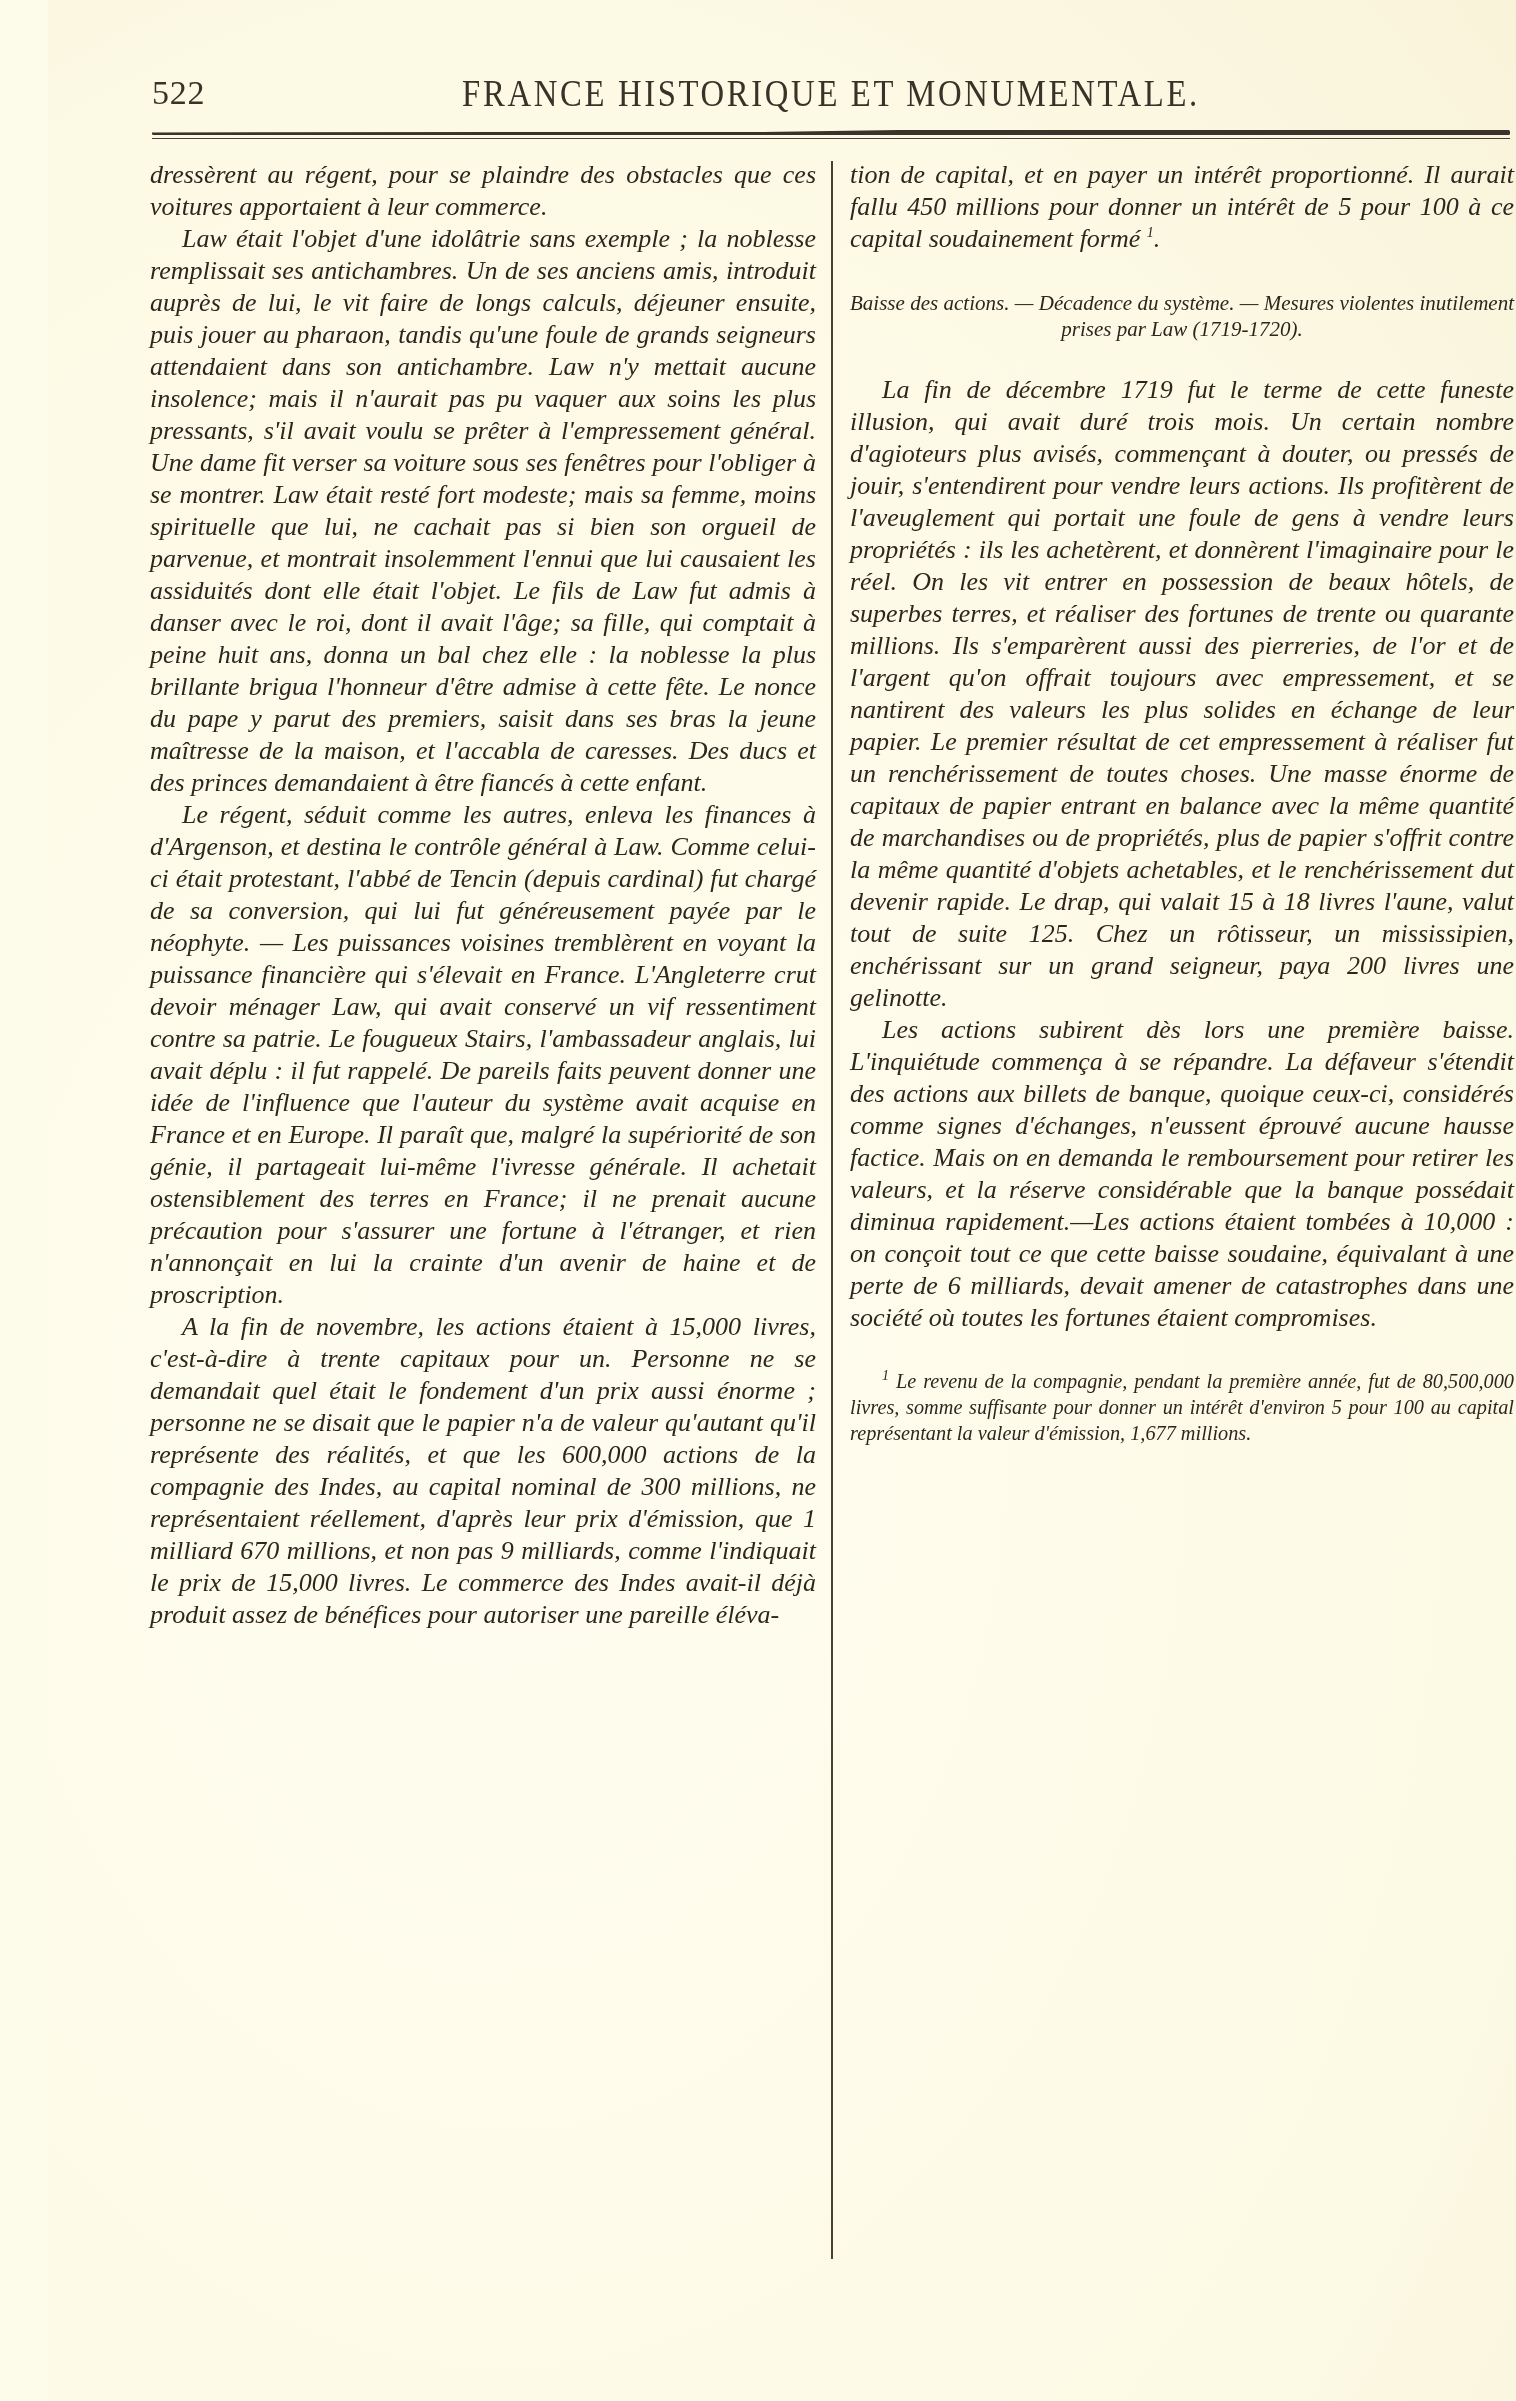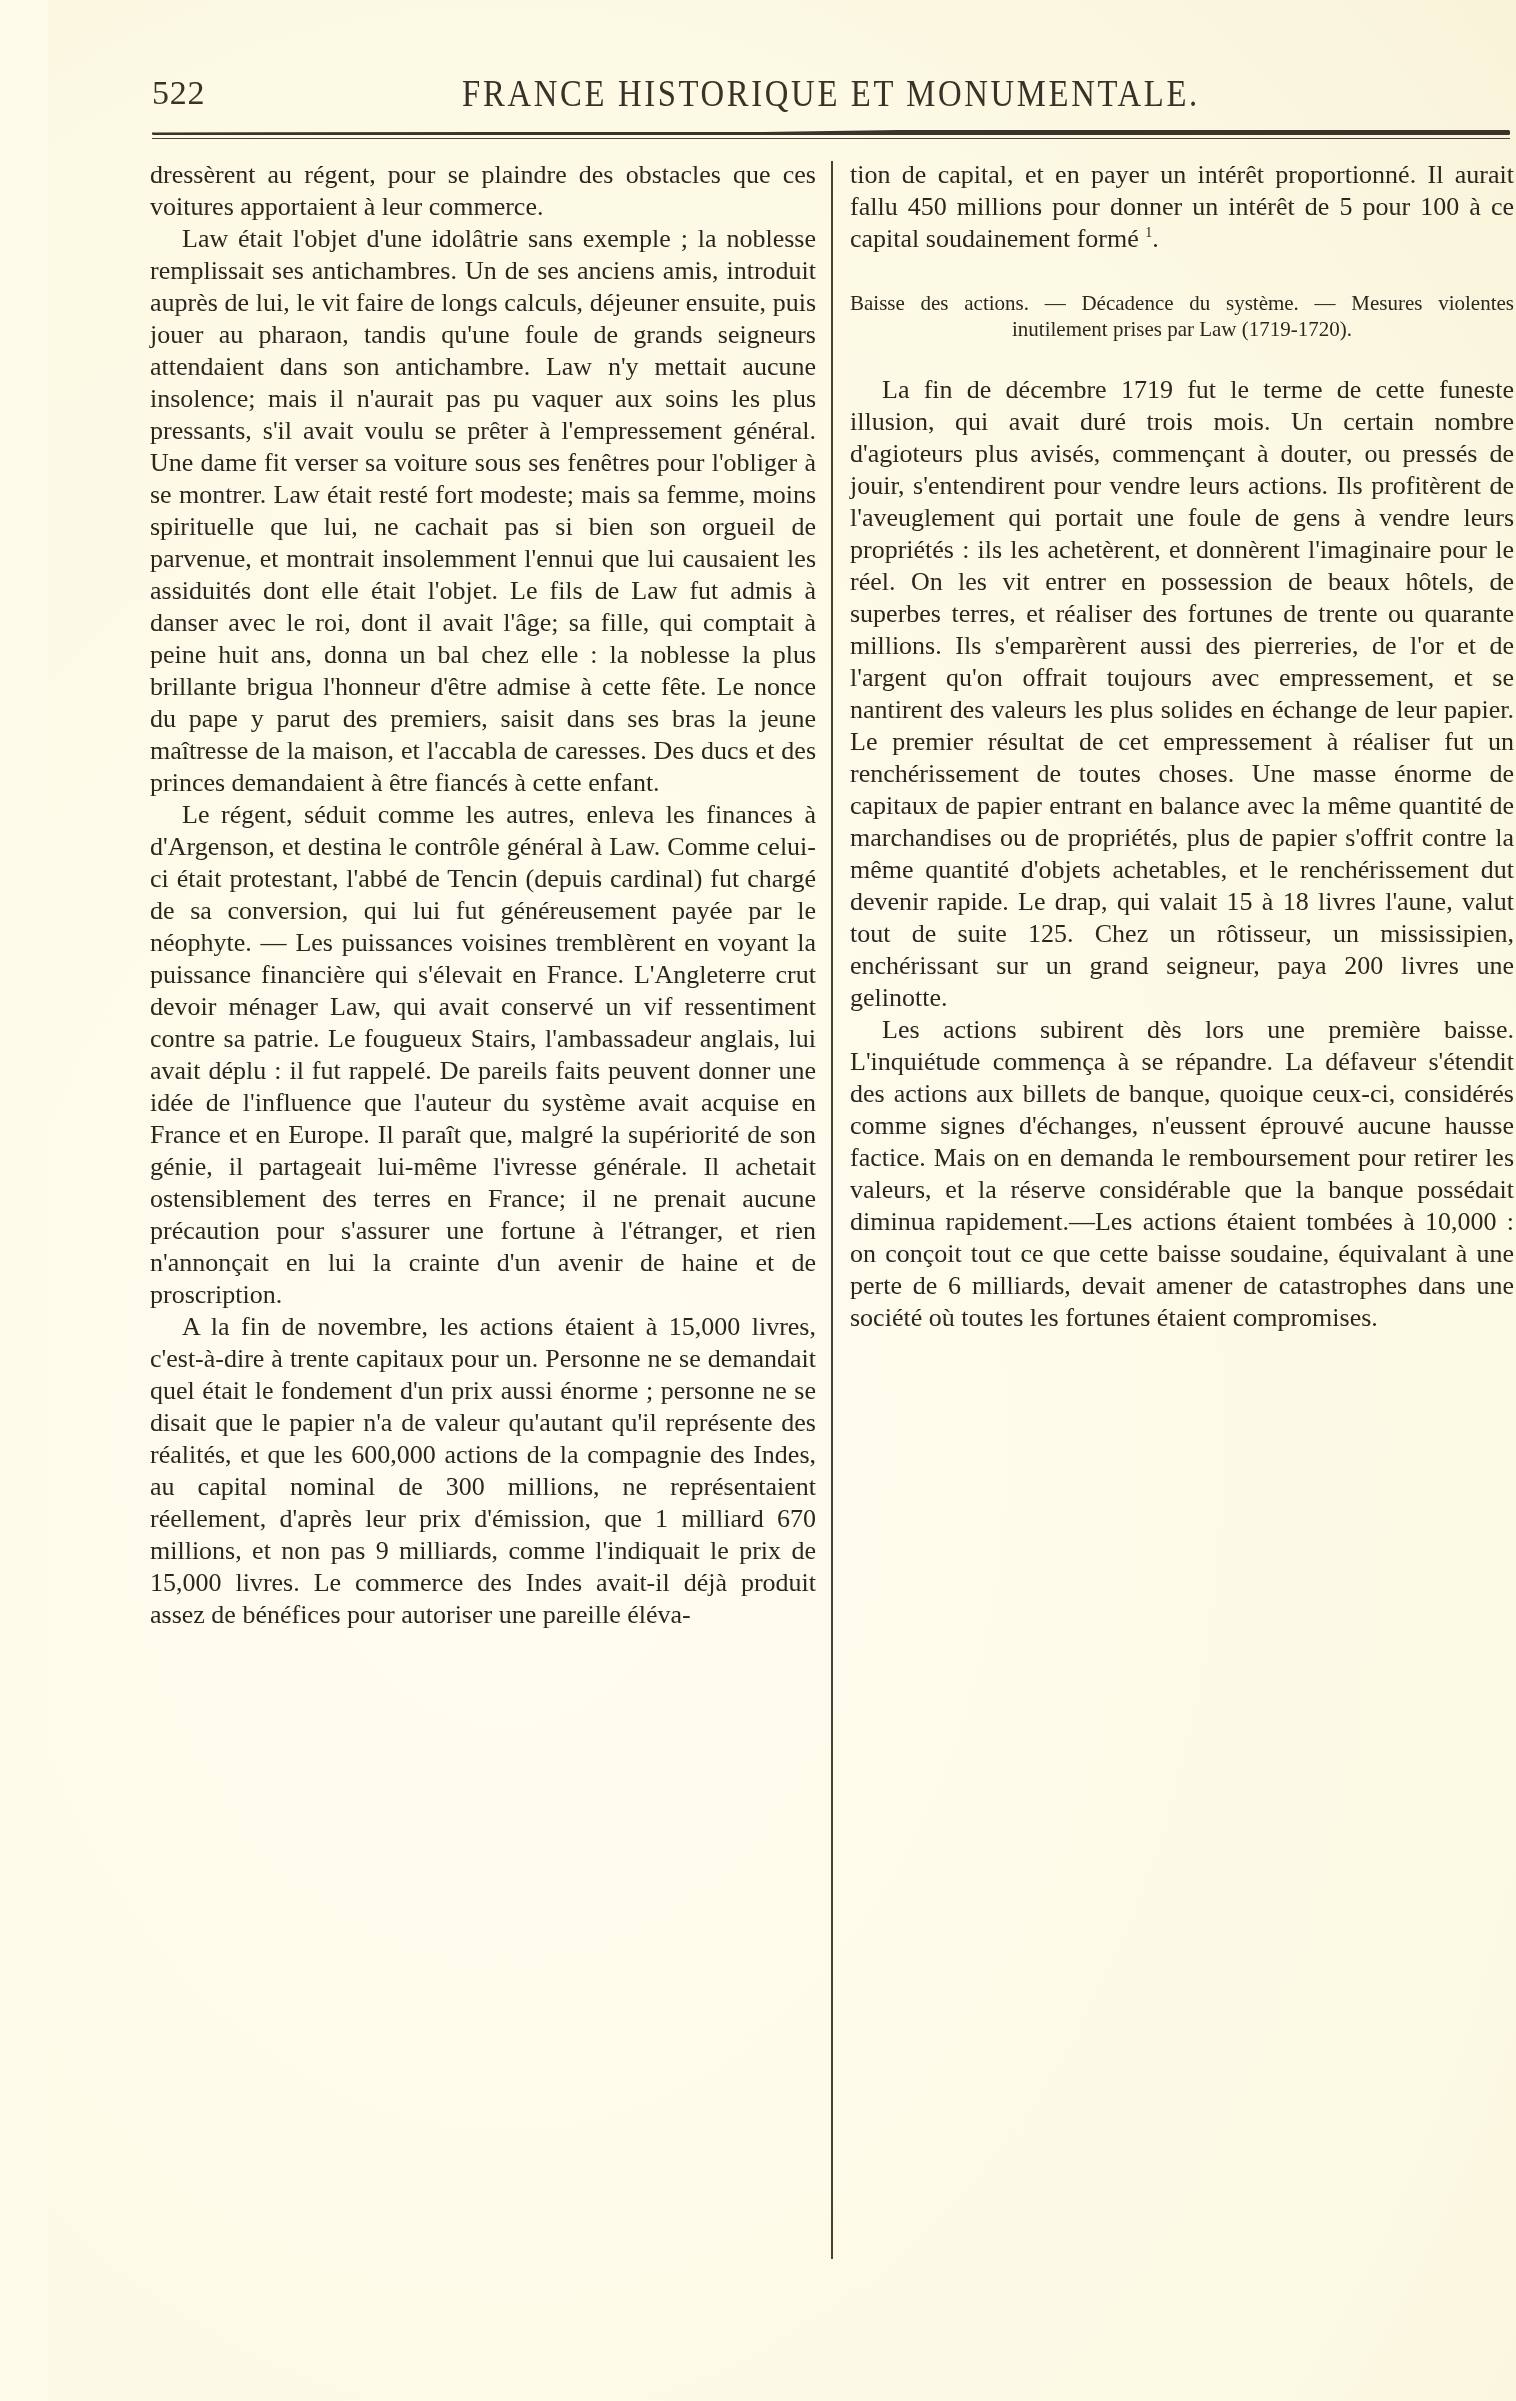--- a/index.html
+++ b/index.html
@@ -56,20 +56,21 @@
       height: 1.5px; background: #4a4038;
     }
     .column {
       position: absolute;
       top: 159px;
       font-size: 26px;
       line-height: 32px;
       text-align: justify;
       hyphens: none;
       color: #2e261e;
+      font-style: italic;
     }
     .col-left { left: 102px; width: 666px; }
     .col-right { left: 802px; width: 664px; }
     .column p { margin: 0; text-indent: 0; }
     .column p.indent { text-indent: 32px; }
     .column-divider {
       position: absolute;
       left: 783px; top: 161px;
       width: 1.5px; height: 2098px;
       background: #4a3f35;
@@ -119,16 +120,17 @@
   <div class="column-divider"></div>
 
   <div class="column col-right">
     <p><span>tion de capital, et en payer un intérêt proportionné. Il aurait fallu 450 millions pour donner un intérêt de 5 pour 100 à ce capital soudainement formé</span> <sup class="fn-ref">1</sup><span>.</span></p>
 
     <p class="section-heading">Baisse des actions. — Décadence du système. — Mesures violentes inutilement prises par Law (1719-1720).</p>
 
     <p class="indent">La fin de décembre 1719 fut le terme de cette funeste illusion, qui avait duré trois mois. Un certain nombre d'agioteurs plus avisés, commençant à douter, ou pressés de jouir, s'entendirent pour vendre leurs actions. Ils profitèrent de l'aveuglement qui portait une foule de gens à vendre leurs propriétés : ils les achetèrent, et donnèrent l'imaginaire pour le réel. On les vit entrer en possession de beaux hôtels, de superbes terres, et réaliser des fortunes de trente ou quarante millions. Ils s'emparèrent aussi des pierreries, de l'or et de l'argent qu'on offrait toujours avec empressement, et se nantirent des valeurs les plus solides en échange de leur papier. Le premier résultat de cet empressement à réaliser fut un renchérissement de toutes choses. Une masse énorme de capitaux de papier entrant en balance avec la même quantité de marchandises ou de propriétés, plus de papier s'offrit contre la même quantité d'objets achetables, et le renchérissement dut devenir rapide. Le drap, qui valait 15 à 18 livres l'aune, valut tout de suite 125. Chez un rôtisseur, un mississipien, enchérissant sur un grand seigneur, paya 200 livres une gelinotte.</p>
     <p class="indent">Les actions subirent dès lors une première baisse. L'inquiétude commença à se répandre. La défaveur s'étendit des actions aux billets de banque, quoique ceux-ci, considérés comme signes d'échanges, n'eussent éprouvé aucune hausse factice. Mais on en demanda le remboursement pour retirer les valeurs, et la réserve considérable que la banque possédait diminua rapidement.—Les actions étaient tombées à 10,000 : on conçoit tout ce que cette baisse soudaine, équivalant à une perte de 6 milliards, devait amener de catastrophes dans une société où toutes les fortunes étaient compromises.</p>
 
+    <p class="footnote indent"><span class="fn-mark">1</span> <span>Le revenu de la compagnie, pendant la première année, fut de 80,500,000 livres, somme suffisante pour donner un intérêt d'environ 5 pour 100 au capital représentant la valeur d'émission, 1,677 millions.</span></p>
   </div>
 
 </div>
 
 
 </body></html>

